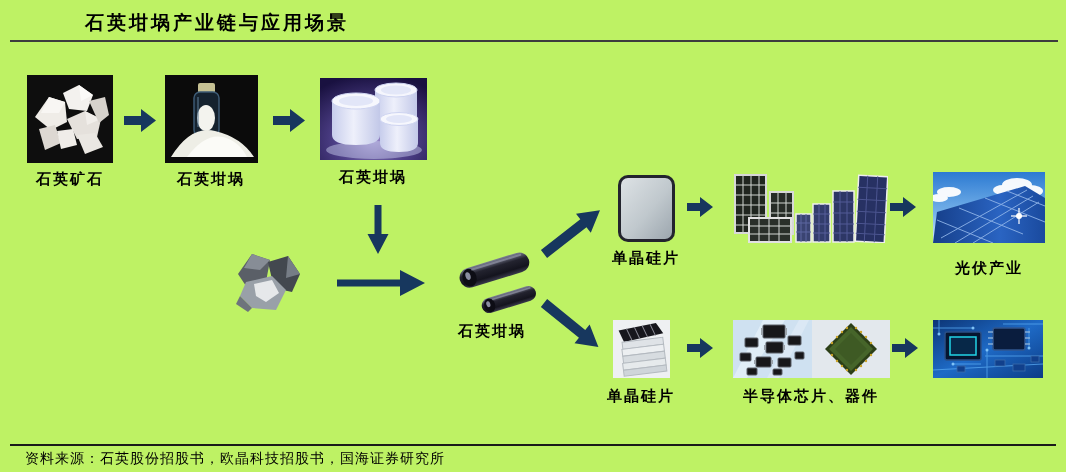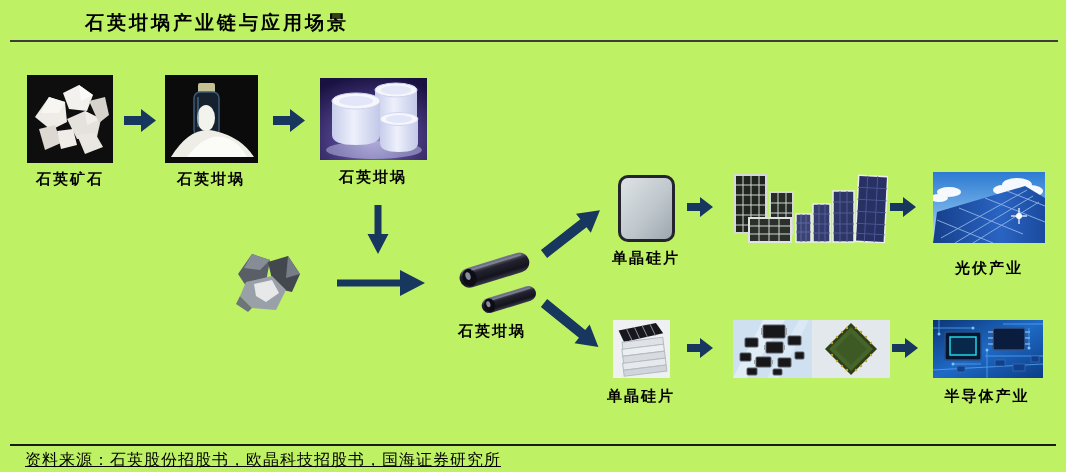--- a/index.html
+++ b/index.html
@@ -10,21 +10,21 @@
     background:#bef264; overflow:hidden;
   }
   .abs { position:absolute; }
   .figure-title {
     left:85px; top:10px; font-size:19px; font-weight:bold; color:#000;
     letter-spacing:3px; white-space:nowrap;
   }
   .title-rule { left:10px; top:40px; width:1048px; height:2px; background:#3d3d3d; }
   .footer-rule { left:10px; top:444px; width:1046px; height:2px; background:#1a1a1a; }
   .footer-text {
-    left:25px; top:450px; font-size:16px; color:#000; letter-spacing:1px; white-space:nowrap;text-decoration:underline;
+    left:25px; top:450px; font-size:14px; color:#000; letter-spacing:1px; white-space:nowrap;
   }
   .node-label {
     font-size:15px; font-weight:bold; color:#000; text-align:center;
     letter-spacing:2px; white-space:nowrap;
   }
   .img-box { overflow:hidden; }
   .img-box svg { display:block; }
   .arrow-fill { fill:#17375E; }
 </style>
 </head>
@@ -378,20 +378,21 @@
         <circle cx="128" cy="46" r="1.2"></circle>
           <circle cx="123" cy="50" r="1.2"></circle>
           <circle cx="114" cy="50" r="1.2"></circle>
         <circle cx="109" cy="46" r="1.2"></circle>
           <circle cx="104" cy="41" r="1.2"></circle>
           <circle cx="99" cy="35" r="1.2"></circle>
           <circle cx="99" cy="23" r="1.2"></circle>
       </g>
     </svg>
   </div>
+  <div class="abs node-label" style="left:721px;top:387px;width:180px">半导体芯片、器件</div>
 
   <div class="abs" style="left:892px;top:338px">
     <svg width="26" height="20" viewBox="0 0 26 20">
         <polygon class="arrow-fill" points="0,6 13,6 13,0 26,10 13,20 13,14 0,14"></polygon>
       </svg>
   </div>
 
   <div class="abs img-box" style="left:933px;top:320px;width:110px;height:58px">
     <svg width="110" height="58" viewBox="0 0 110 58">
       <defs>
@@ -431,18 +432,17 @@
           <line x1="92" y1="24" x2="97" y2="24"></line>
         </g>
       <g fill="#11408c" stroke="#3a6cab" stroke-width="0.8">
         <rect x="62" y="40" width="10" height="6"></rect>
           <rect x="80" y="44" width="12" height="7"></rect>
           <rect x="24" y="46" width="8" height="6"></rect>
           <rect x="98" y="36" width="8" height="6"></rect>
       </g>
     </svg>
   </div>
-  <div class="abs node-label" style="left:927px;top:387px;width:120px">半导体产业</div>
 
   <div class="abs footer-rule"></div>
   <div class="abs footer-text">资料来源：石英股份招股书，欧晶科技招股书，国海证券研究所</div>
 
 </div>
 
 </body></html>

